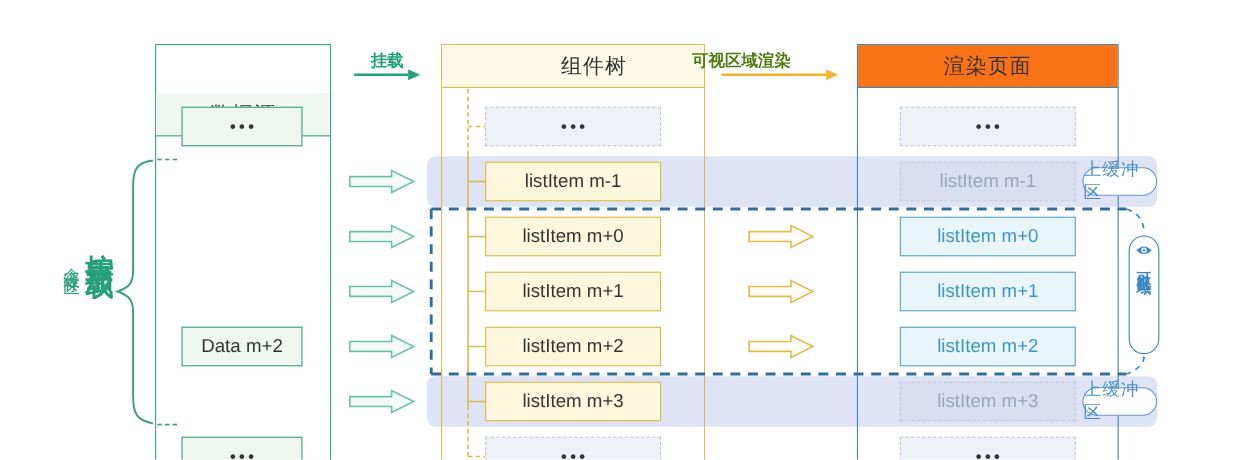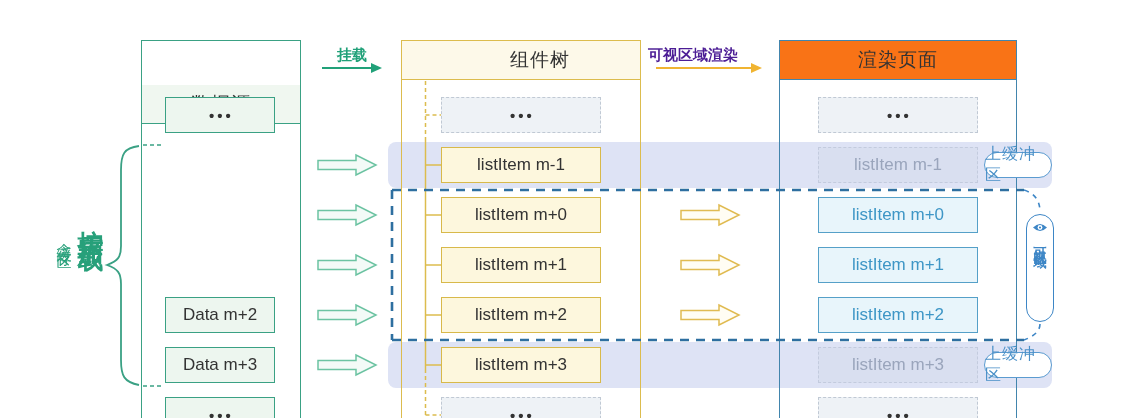--- a/index.html
+++ b/index.html
@@ -102,30 +102,29 @@
       <line x1="392" y1="340" x2="1024" y2="340"></line>
       <line x1="392" y1="190" x2="392" y2="340"></line>
     </g>
     <g stroke="#3d86c6" stroke-width="1.6" fill="none" stroke-dasharray="5,5">
       <path d="M1024,190 Q1040,195 1040,212"></path>
       <path d="M1040,324 Q1040,334 1024,340"></path>
     </g>
   </svg>
 
   <div class="flow-label" style="left:320px;width:64px;color:#21a179">挂载</div>
-  <div class="flow-label" style="left:638px;width:110px;color:#4c1d95">可视区域渲染</div>
+  <div class="flow-label" style="left:619px;width:110px;color:#4d7c0f">可视区域渲染</div>
 
   <div class="v-note big" style="left:78px;top:210px">按需加载</div>
   <div class="v-note small" style="left:57px;top:231px">含缓存区</div>
 
   <div class="box g-box dots-box" style="top:97px">
       <span class="dots-text">•••</span>
     </div>
   <div class="box g-box" style="top:297px">Data m+2</div>
-  <div class="box g-box" style="top:347px">Data m+3</div>
   <div class="box g-box dots-box" style="top:397px">
       <span class="dots-text">•••</span>
     </div>
 
   <div class="box dots-box" style="left:441px;width:160px;top:97px">
       <span class="dots-text">•••</span>
     </div>
   <div class="box y-box" style="top:147px">listItem m-1</div>
   <div class="box y-box" style="top:197px">listItem m+0</div>
   <div class="box y-box" style="top:247px">listItem m+1</div>

